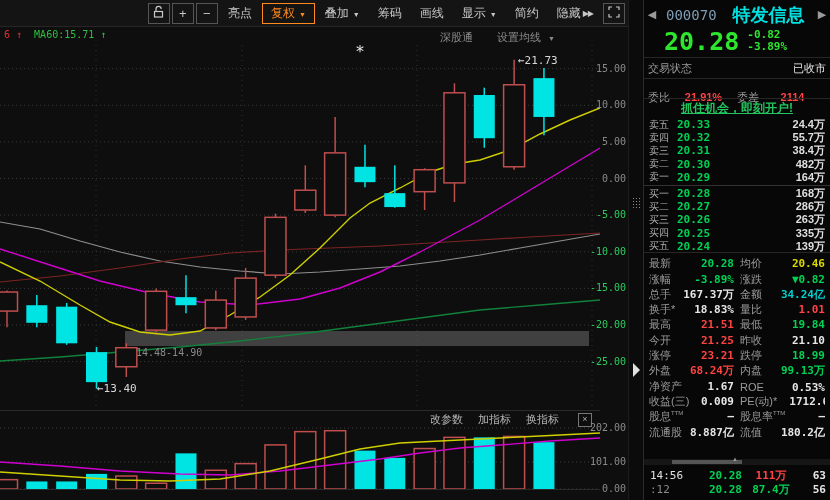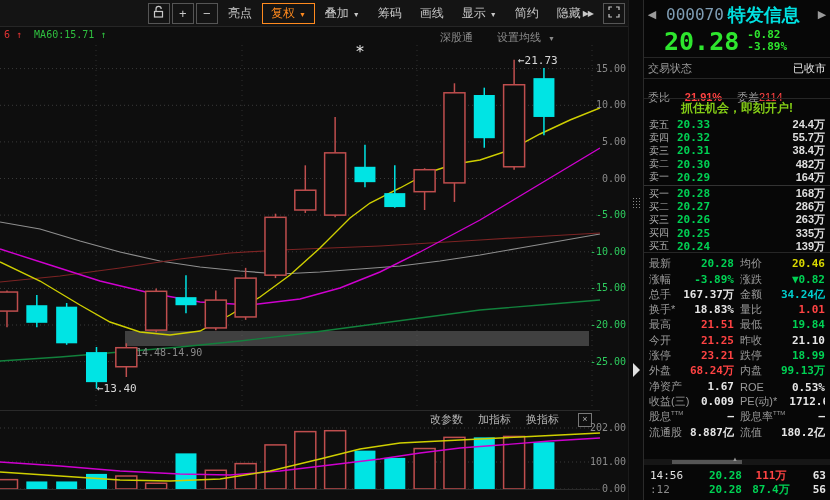--- a/index.html
+++ b/index.html
@@ -36,30 +36,30 @@
                border-left:1px solid #1c1c1c;box-sizing:border-box;}
   .grip{position:absolute;left:632px;top:197px;width:9px;height:11px;
         background-image:radial-gradient(#8a8a8a 0.8px,transparent 1px);background-size:3px 3px;cursor:ns-resize;}
   .collapse-arrow{position:absolute;left:633px;top:363px;width:0;height:0;cursor:pointer;
         border-left:7px solid #e0e0e0;border-top:7px solid transparent;border-bottom:7px solid transparent;}
   
   .panel{position:absolute;left:643px;top:0;width:187px;height:500px;background:#070707;
          border-left:1px solid #2b2b2b;box-sizing:border-box;color:#e6e6e6;}
   .p-header{position:absolute;left:0;top:2px;width:100%;height:25px;display:flex;align-items:center;}
   .nav-arrow{color:#9a9a9a;font-size:11px;width:16px;text-align:center;cursor:pointer;}
-  .stock-code{color:#7f9db4;font-size:16px;font-family:"DejaVu Sans Mono",monospace;margin:0 4px 0 6px;}
+  .stock-code{color:#7f9db4;font-size:14px;font-family:"DejaVu Sans Mono",monospace;margin:0 16px 0 6px;}
   .stock-name{color:#00e0e0;font-size:18px;font-weight:bold;flex:1;}
   .p-price-row{position:absolute;left:0;top:26px;width:100%;height:30px;display:flex;align-items:center;}
   .big-price{color:#2ee62e;font-size:25px;font-weight:bold;font-family:"DejaVu Sans Mono",monospace;margin-left:20px;}
   .chg-block{margin-left:8px;font-size:11px;font-weight:bold;color:#2ee62e;font-family:"DejaVu Sans Mono",monospace;line-height:12px;}
   .hline{position:absolute;left:0;width:100%;border-top:1px solid #262626;}
   .p-row{position:absolute;left:0;width:100%;display:flex;align-items:center;font-size:11px;padding:0 4px;box-sizing:border-box;}
   .plabel{color:#9a9a9a;}
   .c-green{color:#00d254;} .c-red{color:#ff4343;} .c-yellow{color:#d9d900;} .c-cyan{color:#00cfcf;} .c-white{color:#e6e6e6;}
-  .ad-link{color:#84cc16;font-weight:bold;font-size:12px;margin:0 auto;cursor:pointer;}
+  .ad-link{color:#22c55e;font-weight:bold;text-decoration:underline;font-size:12px;margin:0 auto;cursor:pointer;}
   .order-book{position:absolute;left:0;top:118px;width:100%;}
   .ob-row{display:flex;align-items:center;height:13.2px;font-size:11px;padding:0 5px;}
   .ob-label{width:28px;color:#b0b0b0;font-size:10px;}
   .ob-price{flex:1;text-align:left;font-weight:bold;font-family:"DejaVu Sans Mono",monospace;}
   .ob-vol{width:62px;text-align:right;color:#dfdfdf;font-weight:bold;}
   .ob-div{border-top:1px solid #333;margin:1px 0;}
   .details{position:absolute;left:0;top:256px;width:100%;}
   .d-row{display:flex;height:15.3px;align-items:flex-end;padding:0 5px;font-size:11px;}
   .dhalf{display:flex;flex:1;align-items:center;overflow:hidden;}
   .dlabel{color:#9a9a9a;white-space:nowrap;}
@@ -289,21 +289,21 @@
     <div class="hline" style="top:57px"></div>
     <div class="p-row" style="top:59px;height:18px">
       <span class="plabel">交易状态</span>
       <span style="flex:1;text-align:right">已收市</span>
     </div>
     <div class="hline" style="top:78px"></div>
     <div class="p-row" style="top:80px;height:34px">
       <span class="plabel">委比</span>
       <span class="c-red" style="flex:1;text-align:center;font-weight:bold">21.91%</span>
       <span class="plabel">委差</span>
-      <span class="c-red" style="flex:1;text-align:left;font-weight:normal">2114</span>
+      <span class="c-red" style="flex:1;text-align:center;font-weight:bold">2114</span>
     </div>
     <div class="hline" style="top:98px"></div>
     <div class="p-row" style="top:100px;height:17px">
       <span class="ad-link">抓住机会，即刻开户!</span>
     </div>
     <div class="order-book" id="order-book">
         <div class="ob-row">
           <span class="ob-label">卖五</span>
           <span class="ob-price c-green">20.33</span>
           <span class="ob-vol">24.4万</span>

